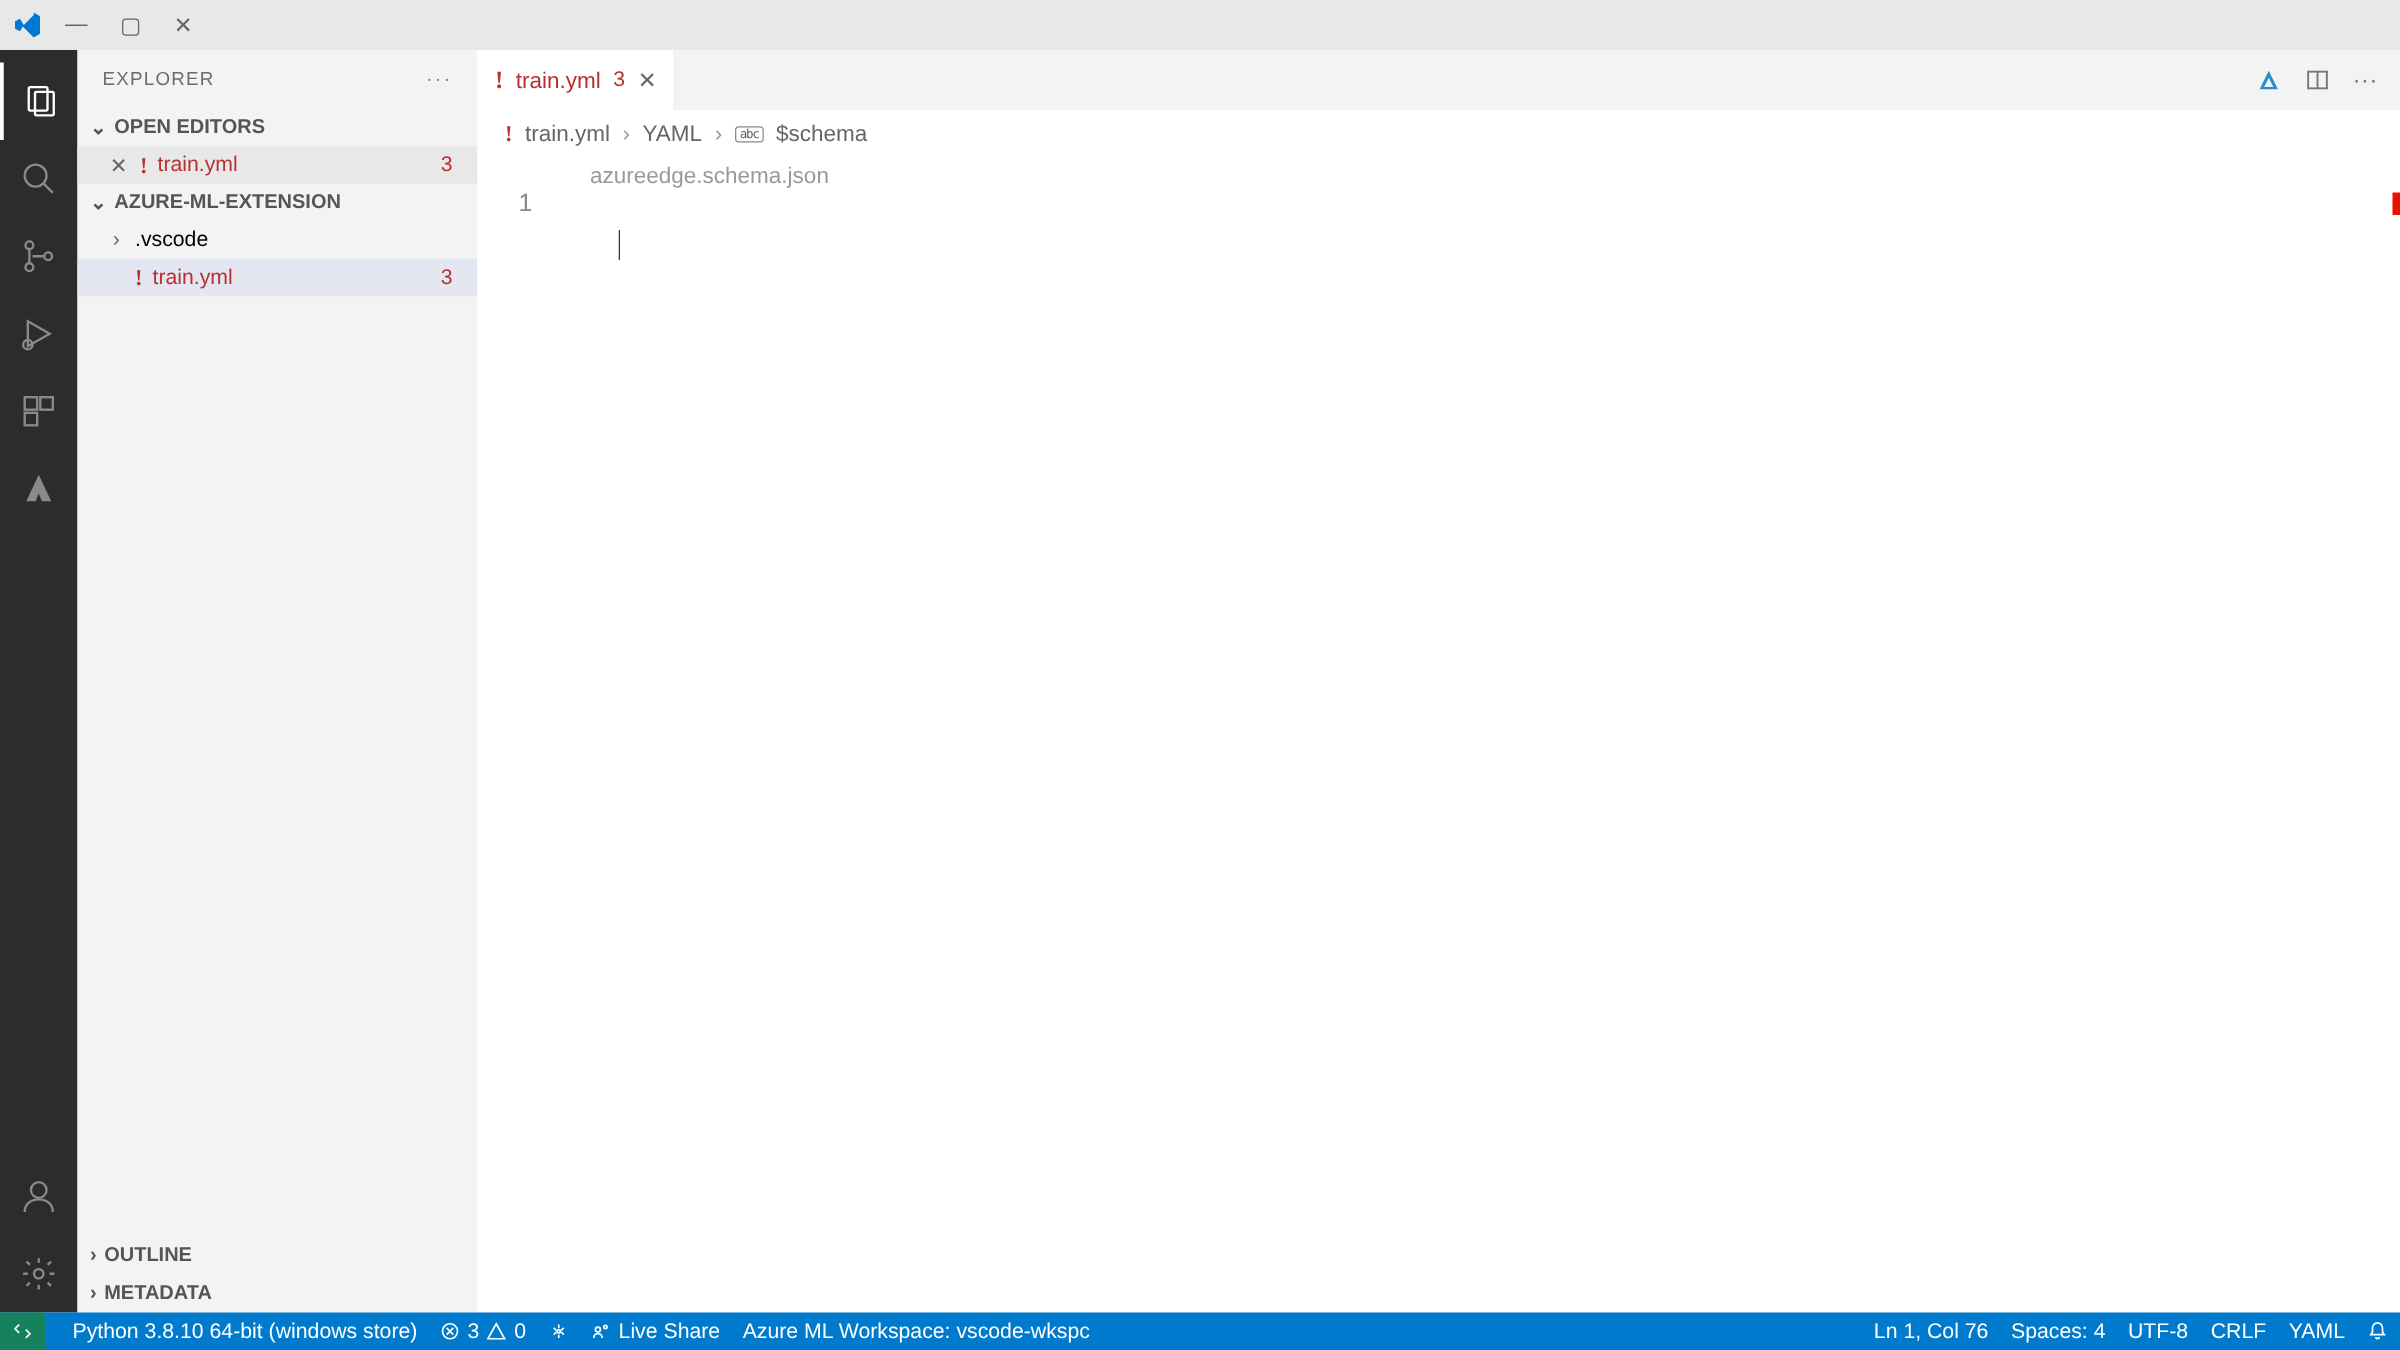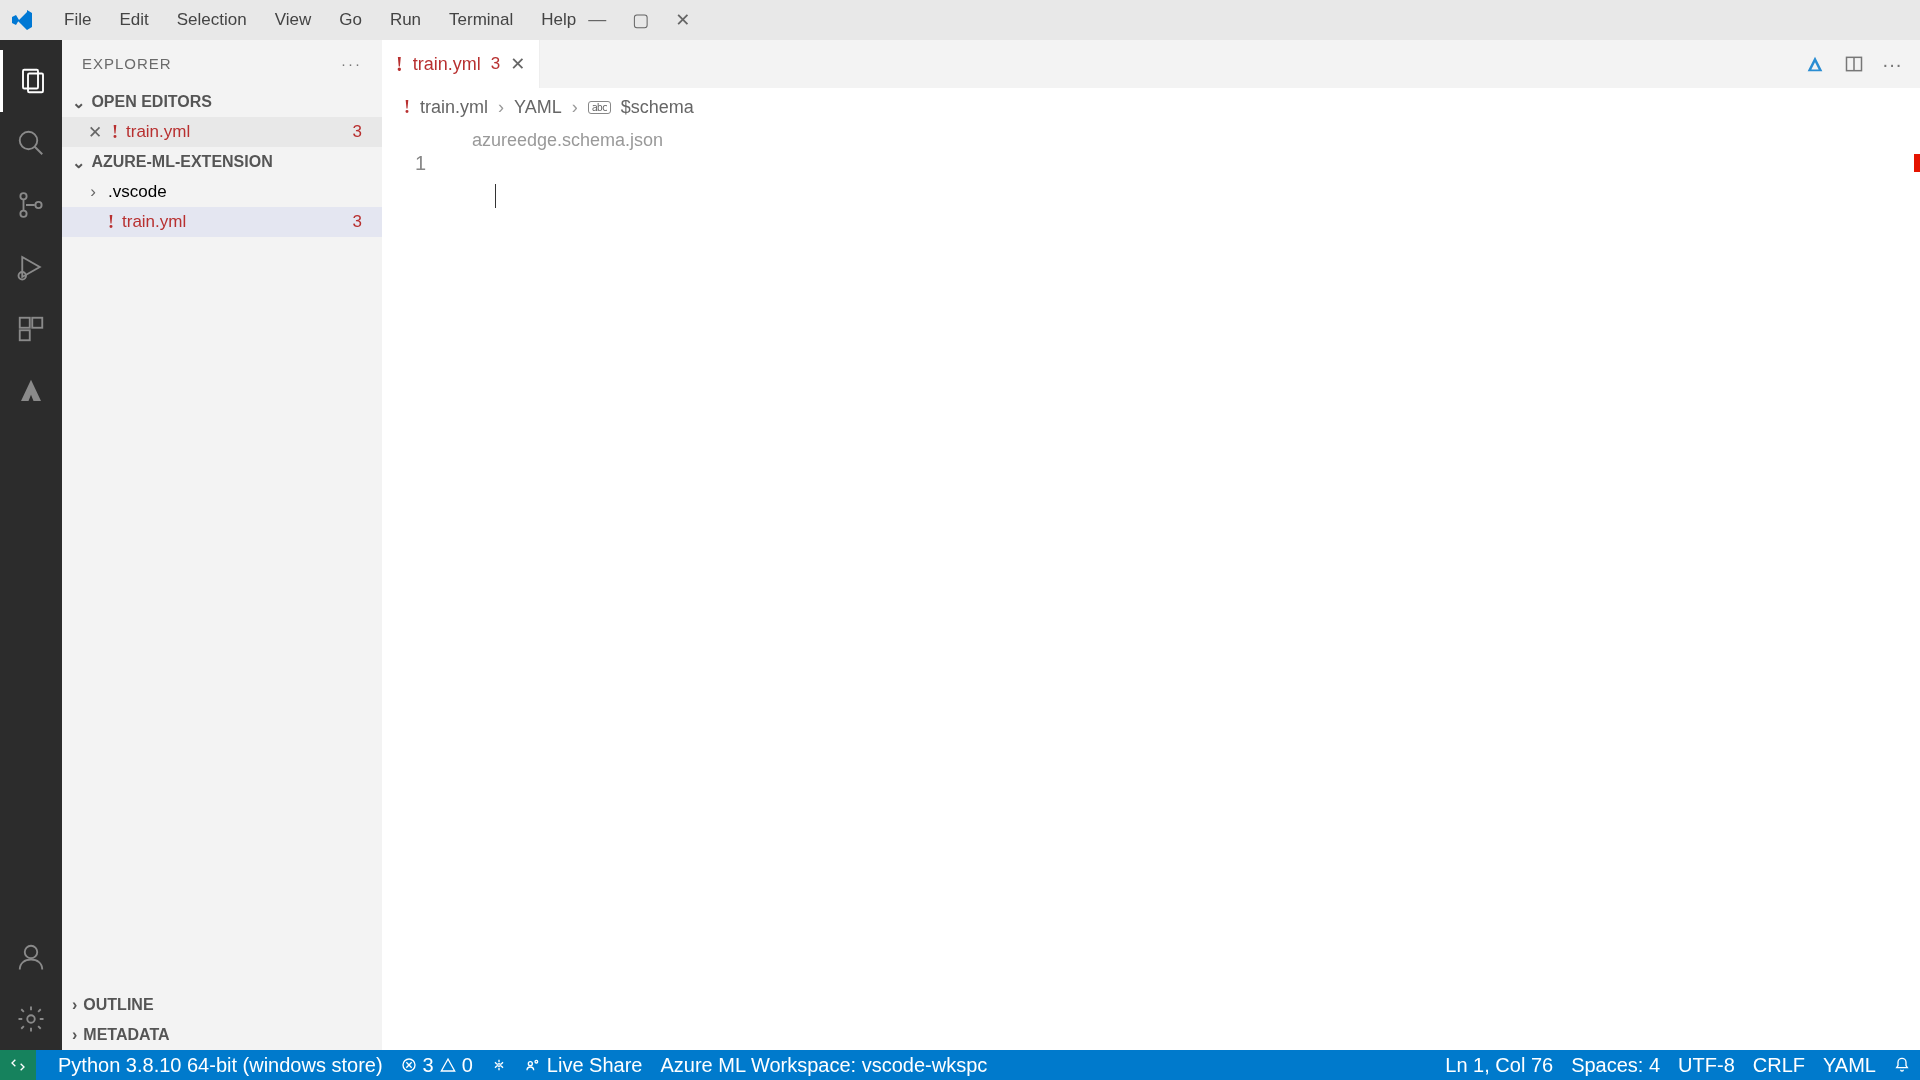--- a/index.html
+++ b/index.html
@@ -63,45 +63,35 @@
 .code .line { display: flex; align-items: flex-start; padding-top: 26px; position: relative; }
 .code .lineno { width: 70px; text-align: right; padding-right: 26px; color: #888; }
 .code .content .key { color: #0451a5; position: relative; }
 .code .content .key .squiggle { position: absolute; left: 0; bottom: -3px; width: 12px; height: 3px; background: repeating-linear-gradient(45deg, #e51400, #e51400 2px, transparent 2px, transparent 4px); }
 .code .content .colon { color: #333; }
 .code .content .url { color: #0451a5; text-decoration: underline; }
 .code .cursor { position: absolute; left: 113px; top: 58px; width: 1px; height: 24px; background: #333; }
 .code .error-marker { position: absolute; right: 0; top: 28px; width: 6px; height: 18px; background: #e51400; }
 
 
-.statusbar { height: 30px; background: #007acc; color: #fff; display: flex; align-items: center; font-size: 20px; padding: 0 10px; gap: 18px; }
+.statusbar { height: 30px; background: #007acc; color: #fff; display: flex; align-items: center; font-size: 17px; padding: 0 10px; gap: 18px; }
 .statusbar .sb-item { display: flex; align-items: center; gap: 6px; cursor: pointer; }
 .statusbar .sb-spacer { flex: 1; }
 .statusbar .remote { background: #16825d; height: 30px; display: flex; align-items: center; padding: 0 10px; margin-left: -10px; margin-right: 4px; }
 
 svg { display: block; }
 </style>
 </head>
 <body>
 
 <div class="titlebar">
   <div class="logo">
     <svg width="24" height="24" viewBox="0 0 24 24">
         <path fill="#0078d4" d="M17 2l5 3v14l-5 3-9-9 9-9zM6 7l3 5-3 5-4-2v-6l4-2z"></path>
       </svg>
-  </div>
-  <div class="menu">
-    <span class="menu-item">File</span>
-    <span class="menu-item">Edit</span>
-    <span class="menu-item">Selection</span>
-    <span class="menu-item">View</span>
-    <span class="menu-item">Go</span>
-    <span class="menu-item">Run</span>
-    <span class="menu-item">Terminal</span>
-    <span class="menu-item">Help</span>
   </div>
   <div class="winctrl">
     <span>—</span>
     <span>▢</span>
     <span>✕</span>
   </div>
 </div>
 
 <div class="main">
 

